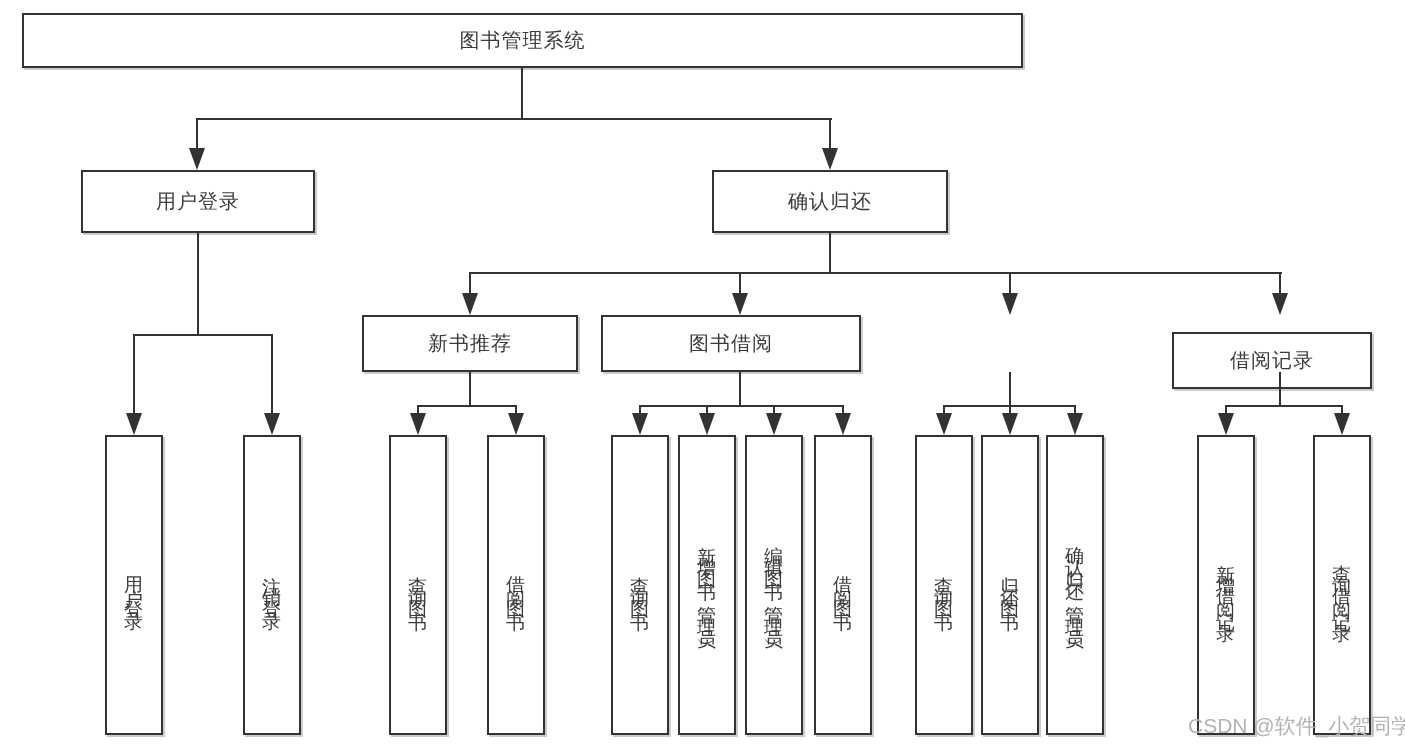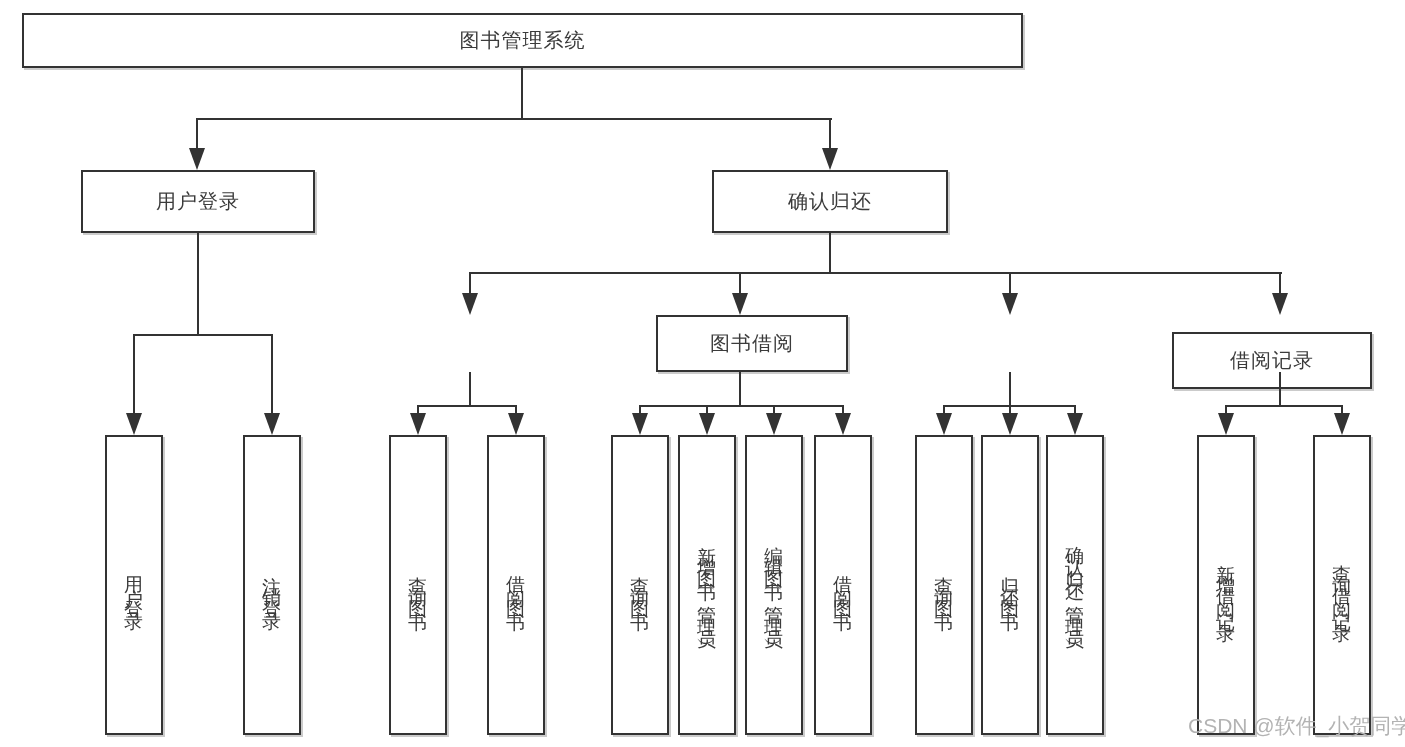--- a/index.html
+++ b/index.html
@@ -83,21 +83,24 @@
   <div class="line" style="left:469px;top:272px;width:813px;height:2px"></div>
   <div class="line" style="left:469px;top:272px;width:2px;height:21px"></div>
   <div class="arrow" style="left:462px;top:293px"></div>
   <div class="line" style="left:739px;top:272px;width:2px;height:21px"></div>
   <div class="arrow" style="left:732px;top:293px"></div>
   <div class="line" style="left:1009px;top:272px;width:2px;height:21px"></div>
   <div class="arrow" style="left:1002px;top:293px"></div>
   <div class="line" style="left:1279px;top:272px;width:2px;height:21px"></div>
   <div class="arrow" style="left:1272px;top:293px"></div>
 
-  <div class="box hbox" style="left:656px;top:315px;width:192px;height:57px">
+  <div class="box hbox" style="left:362px;top:315px;width:216px;height:57px">
+    <span class="lbl">新书推荐</span>
+  </div>
+  <div class="box hbox" style="left:601px;top:315px;width:260px;height:57px">
     <span class="lbl">图书借阅</span>
   </div>
   <div class="box hbox" style="left:1172px;top:332px;width:200px;height:57px">
     <span class="lbl">借阅记录</span>
   </div>
 
   <div class="line" style="left:469px;top:372px;width:2px;height:33px"></div>
   <div class="line" style="left:417px;top:405px;width:100px;height:2px"></div>
   <div class="line" style="left:417px;top:405px;width:2px;height:8px"></div>
   <div class="arrow" style="left:410px;top:413px"></div>

